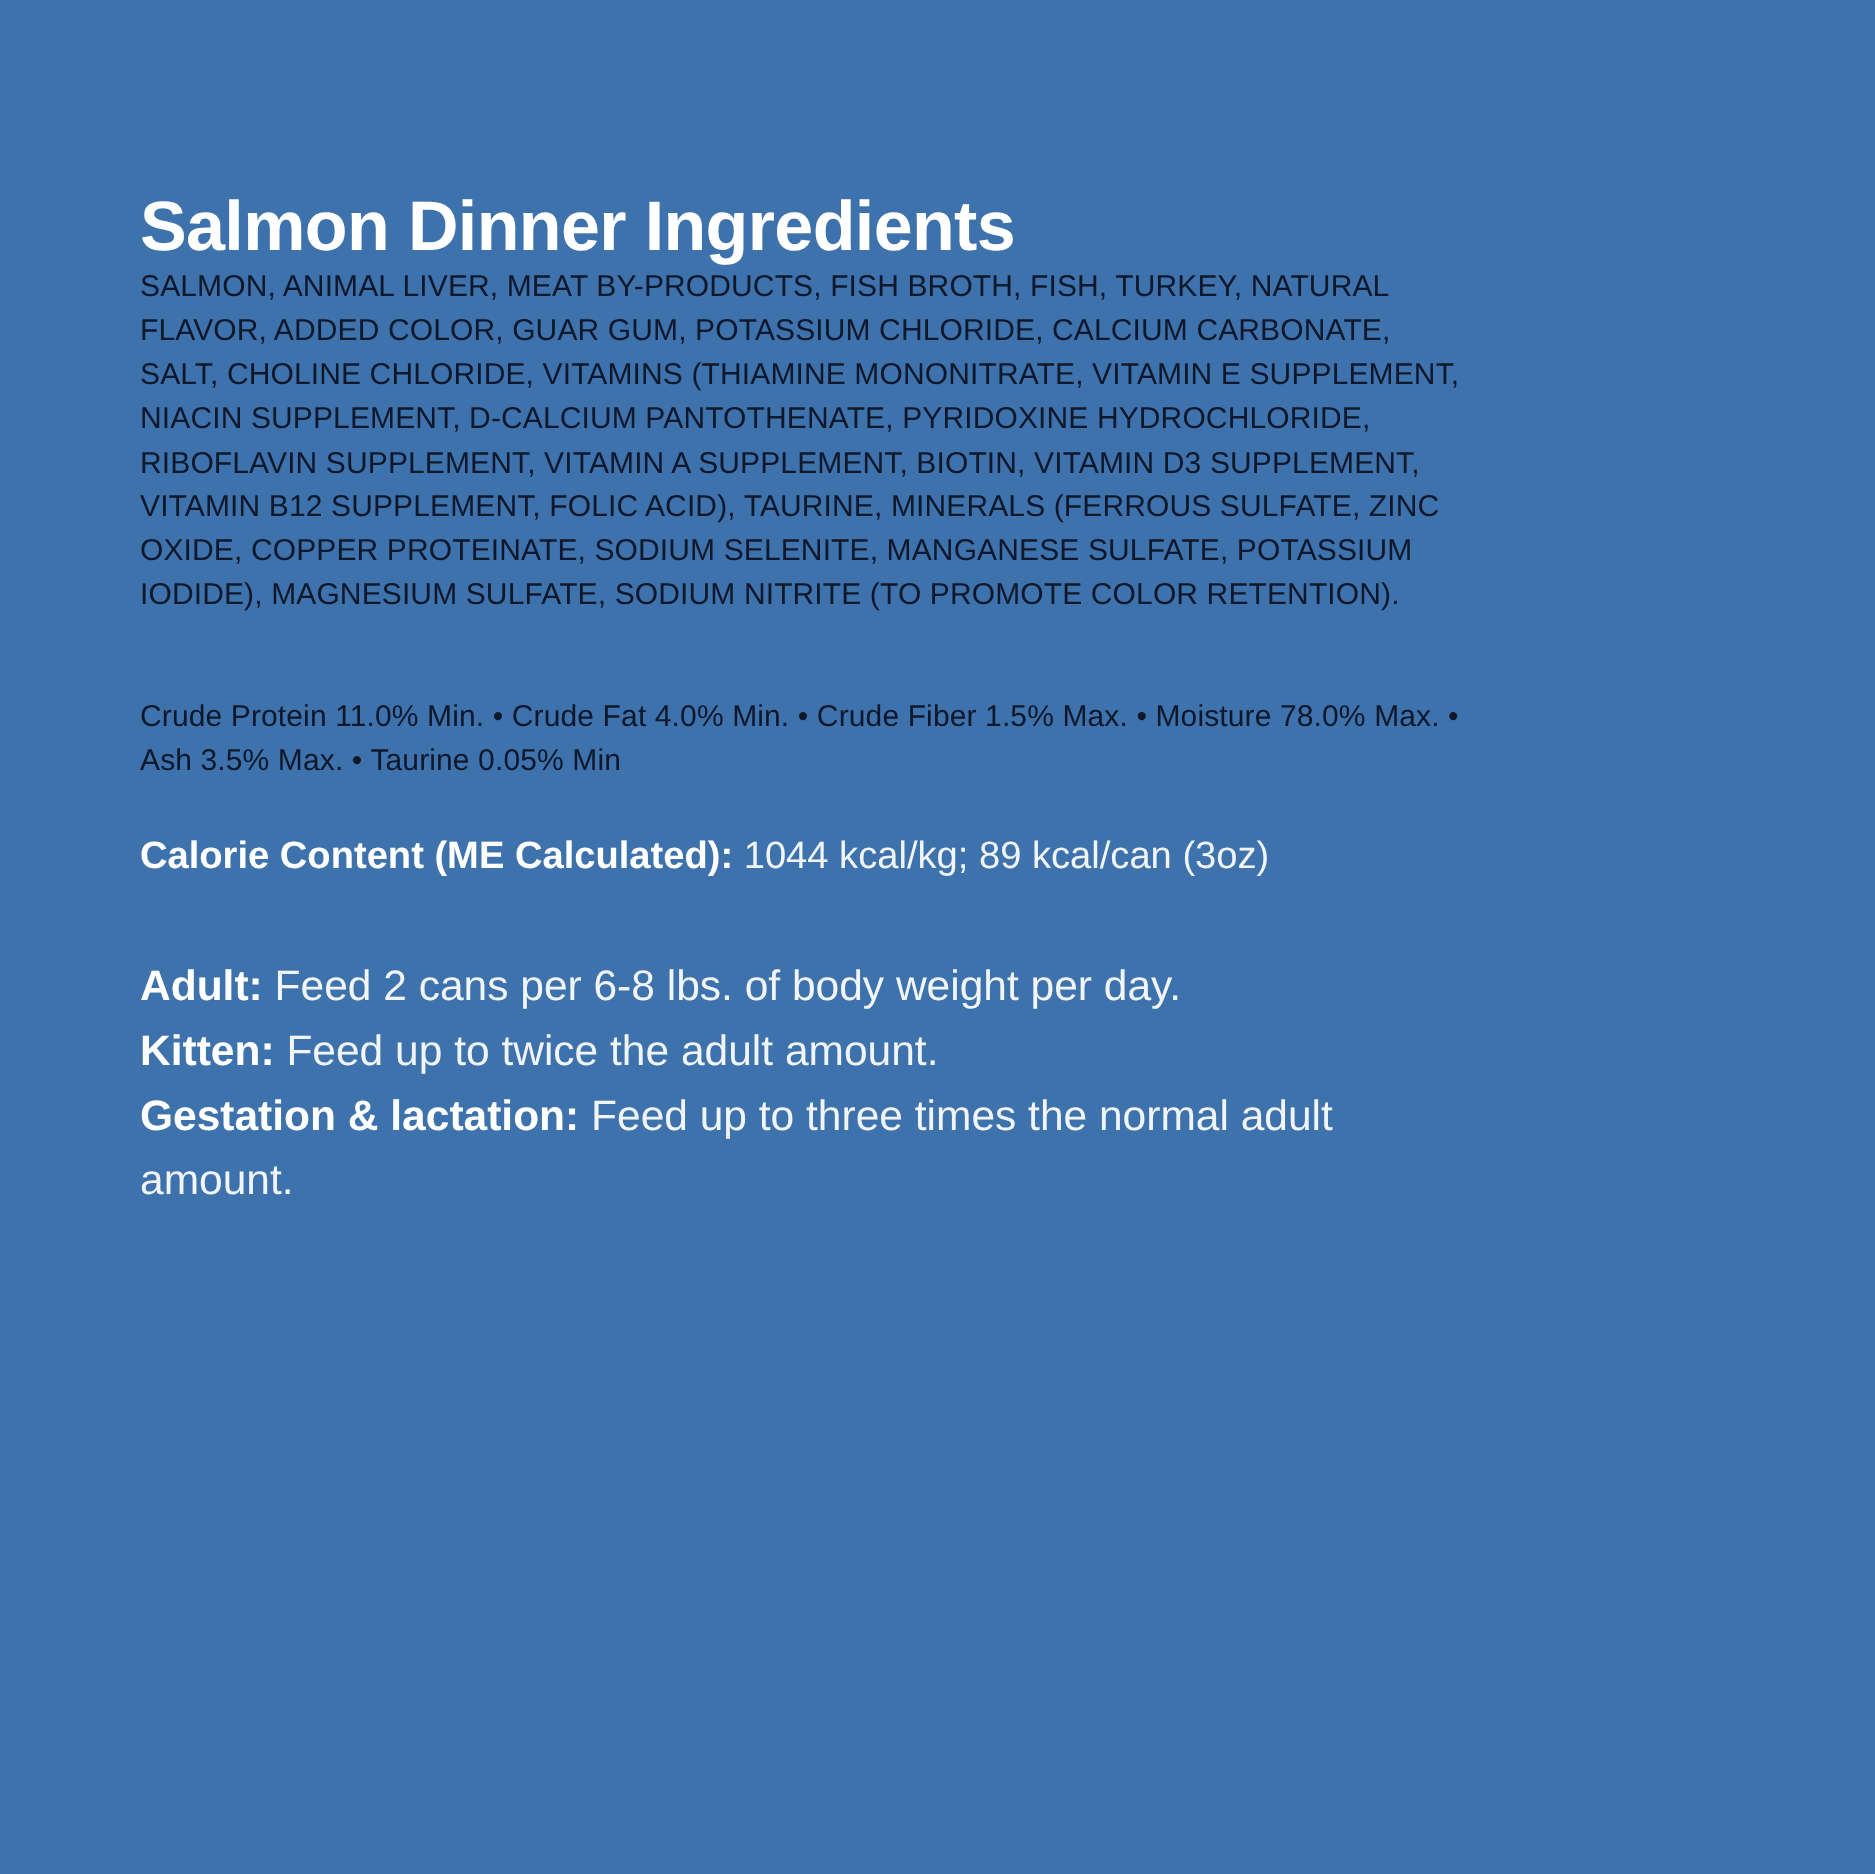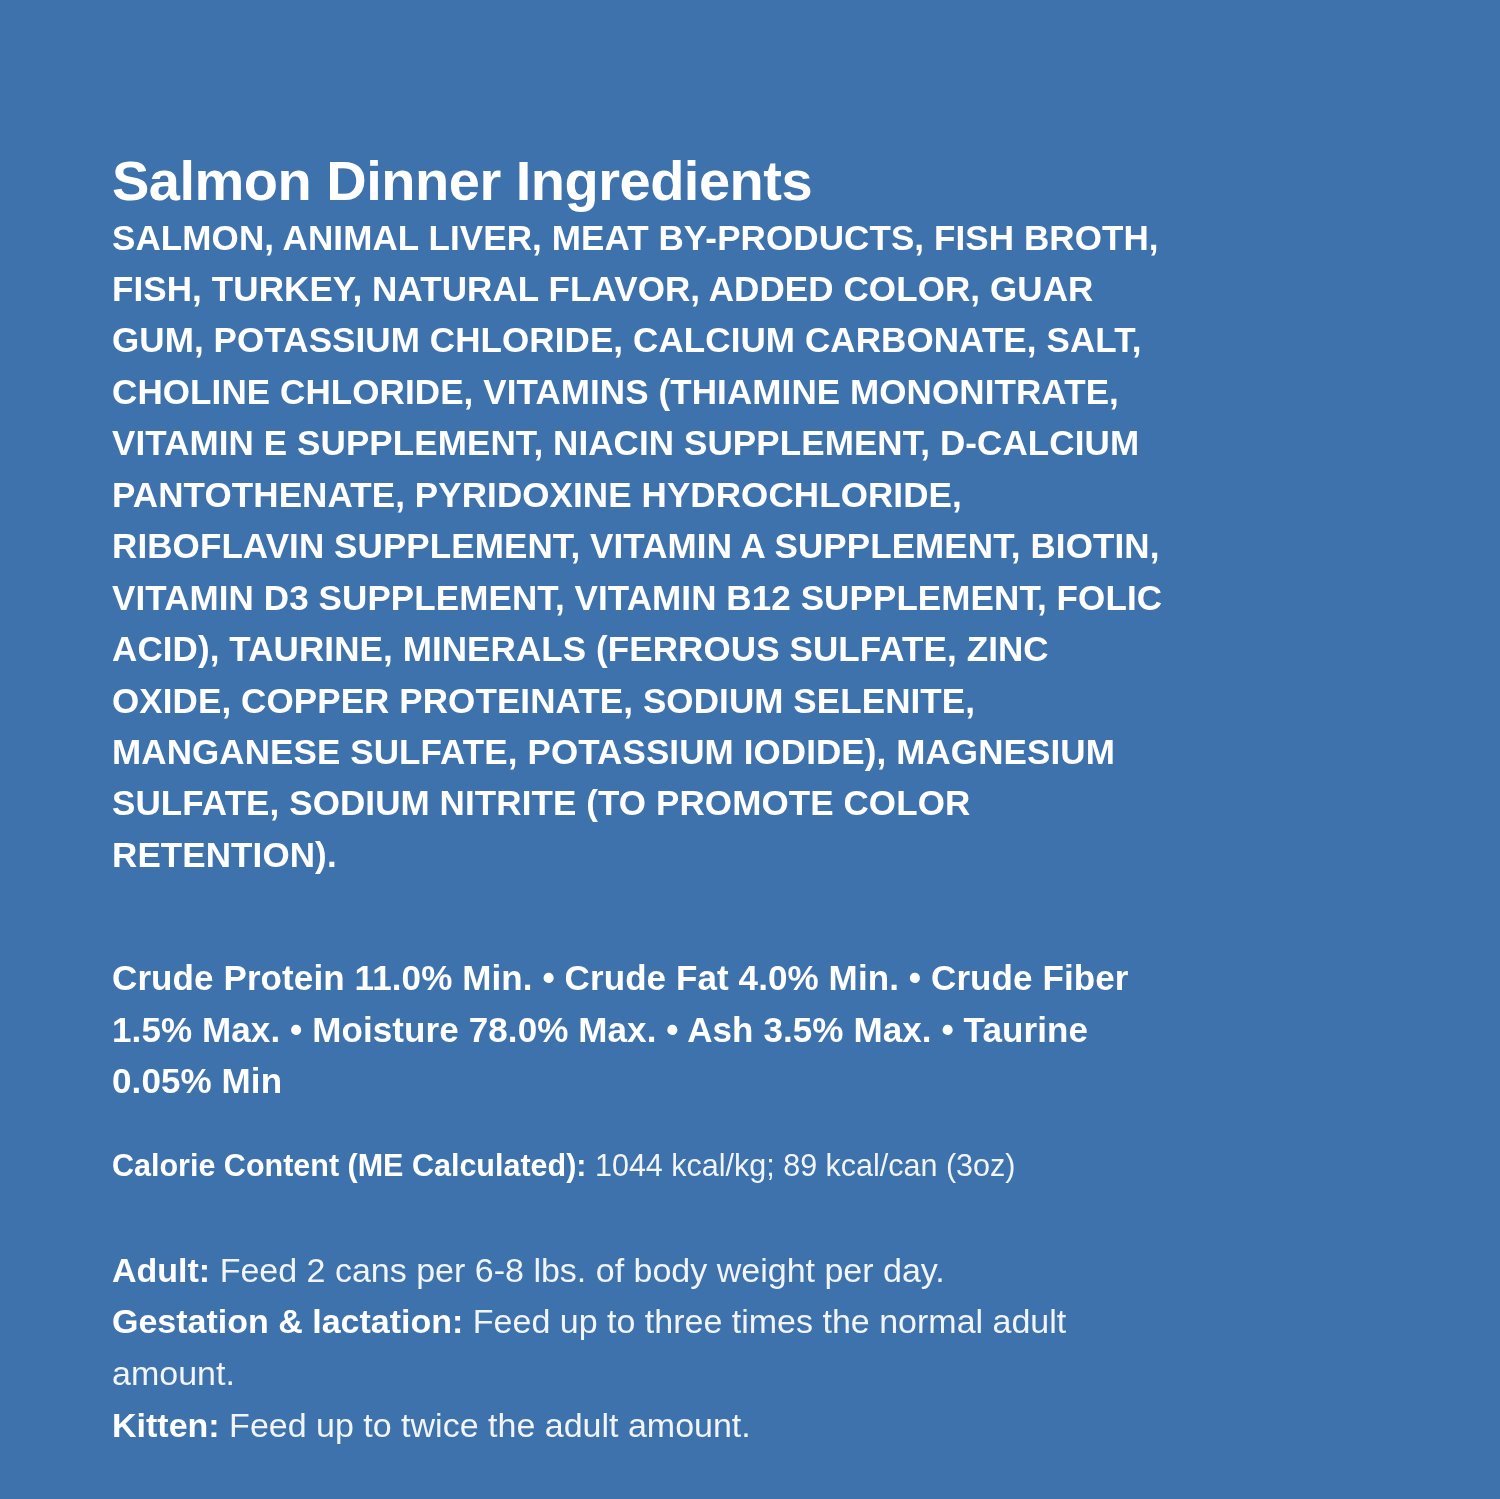--- a/index.html
+++ b/index.html
@@ -25,39 +25,37 @@
     font-size: 56px;
     font-weight: bold;
     letter-spacing: -0.5px;
     line-height: 1.1;
     color: #ffffff;
   }
   .ingredients-title {
     margin-bottom: 34px;
   }
   .body-text {
-    font-size: 35px;
+    font-size: 24px;
     line-height: 1.47;
     letter-spacing: 0.1px;
-    color: #ffffff;
+    color: #0f172a;
     max-width: 1250px;
-    font-weight: bold;
   }
   .ingredients-text {
     text-transform: uppercase;
   }
   .block-gap-1 {
     height: 62px;
   }
   .analysis-title {
     margin-bottom: 30px;
   }
   .analysis-text {
     max-width: 1260px;
-    margin-top: 10px;
   }
   .calorie-line {
     margin-top: 36px;
     font-size: 30.5px;
     line-height: 1.45;
     color: #f2f5f8;
   }
   .calorie-line b {
     font-weight: bold;
     color: #ffffff;
@@ -99,22 +97,22 @@
 
   <div class="block-gap-2"></div>
 
 
   <div class="feed-line">
     <b>Adult:</b>
     <span>Feed 2 cans per 6-8 lbs. of body weight per day.</span>
   </div>
 
   <div class="feed-line">
-    <b>Gestation &amp; lactation:</b>
-    <span>Feed up to three times the normal adult amount.</span>
+    <b>Kitten:</b>
+    <span>Feed up to twice the adult amount.</span>
   </div>
 
   <div class="feed-line">
-    <b>Kitten:</b>
-    <span>Feed up to twice the adult amount.</span>
+    <b>Gestation &amp; lactation:</b>
+    <span>Feed up to three times the normal adult amount.</span>
   </div>
 
 </div>
 
 </body></html>

